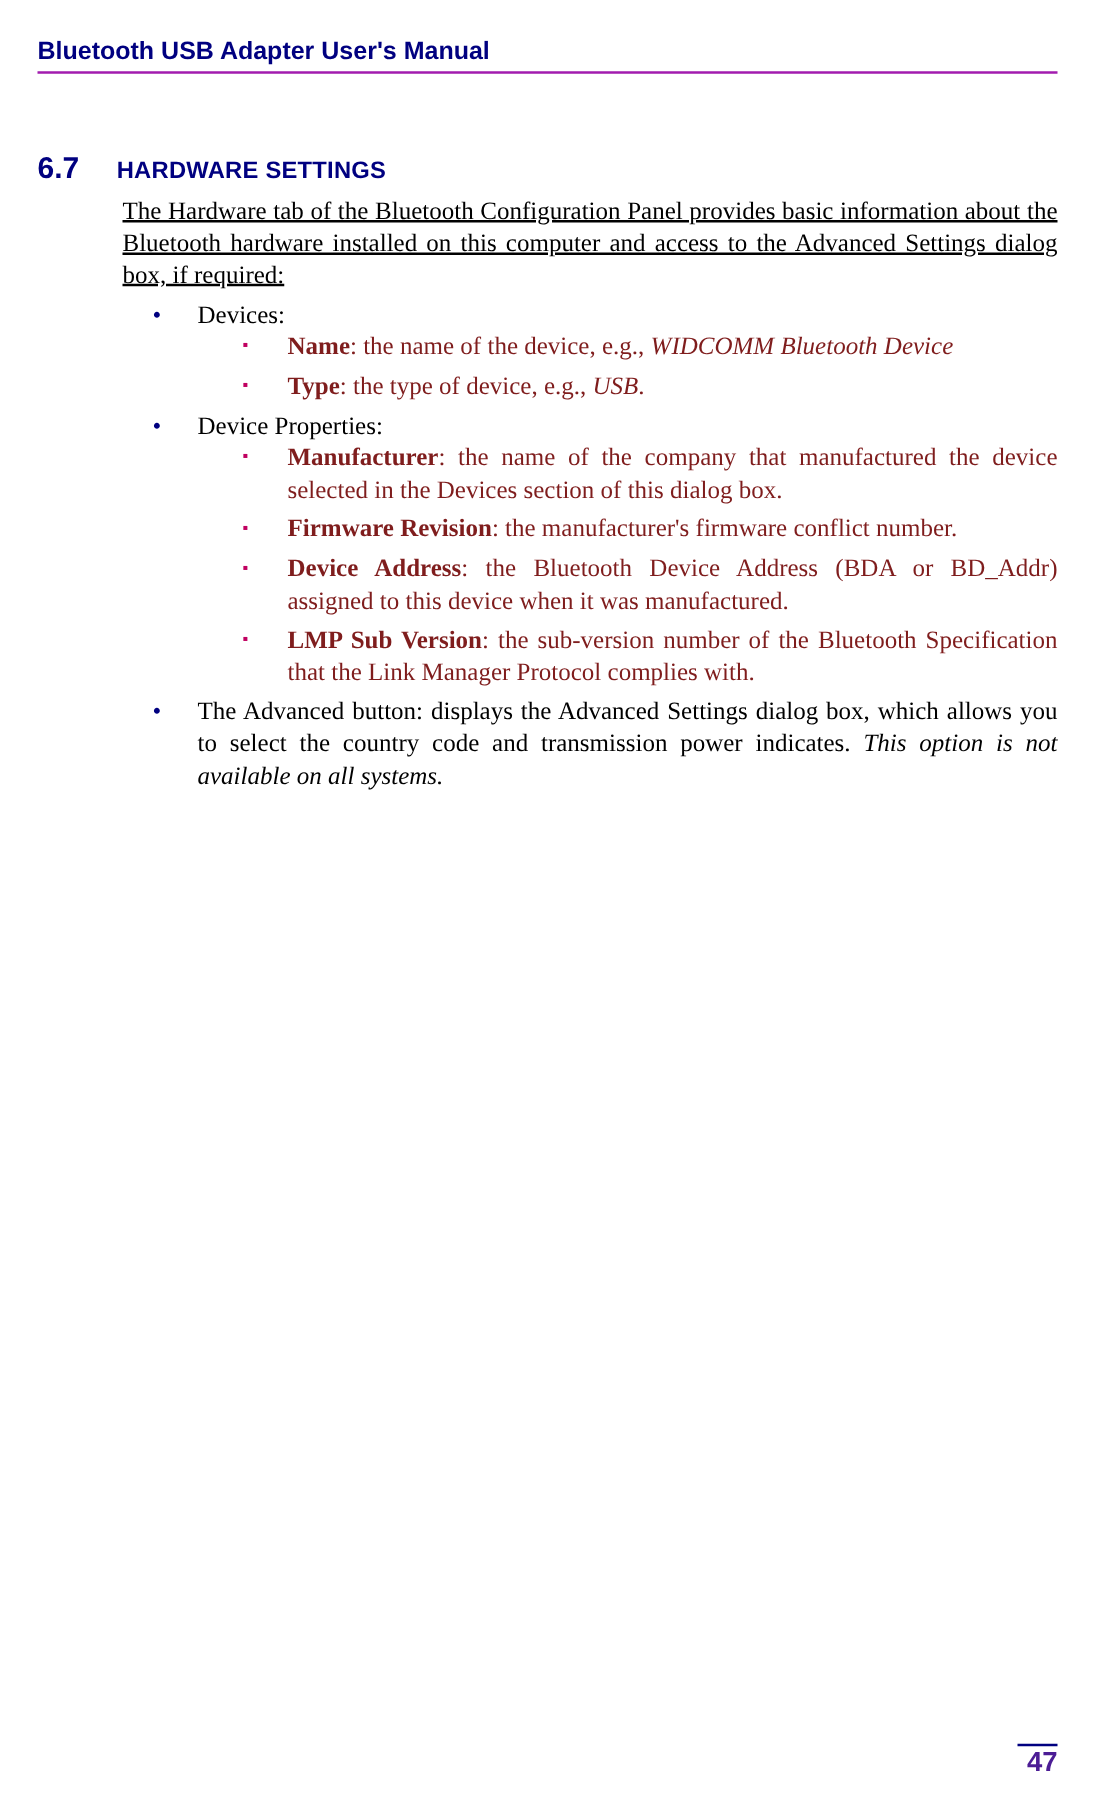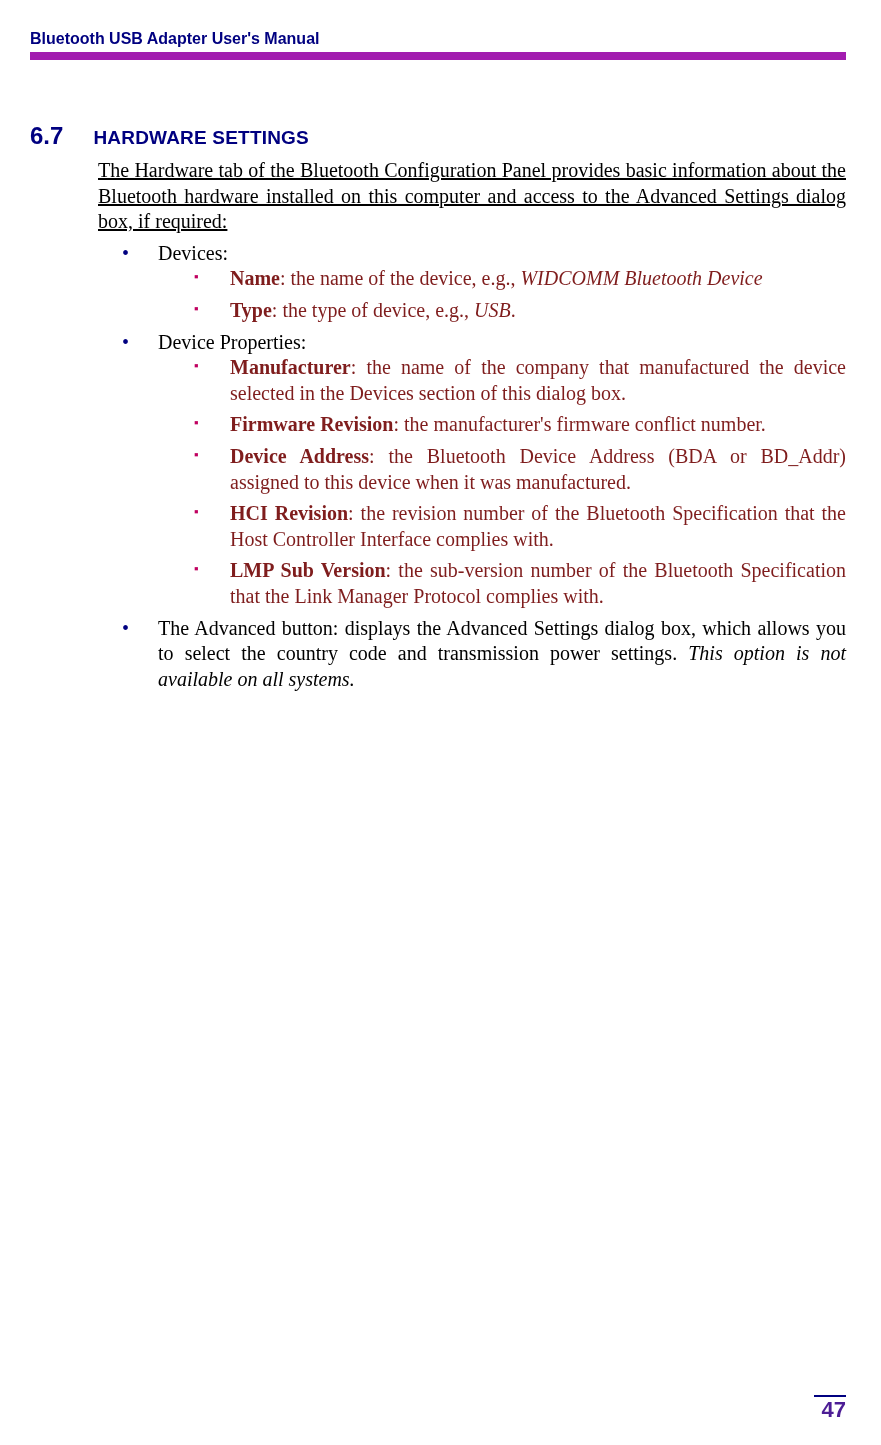--- a/index.html
+++ b/index.html
@@ -11,24 +11,24 @@
       width: 881px;
       height: 1445px;
       font-family: "Times New Roman", Times, serif;
       background: white;
       position: relative;
       padding: 30px 35px 30px 30px;
     }
     .header-title {
       font-family: Arial, Helvetica, sans-serif;
       font-weight: bold;
-      font-size: 16px;
+      font-size: 20px;
       color: #000080;
       padding-bottom: 4px;
-      border-bottom: 8px solid #a21caf;
+      border-bottom: 2px solid #a21caf;
       margin-bottom: 35px;
     }
     .section-heading {
       display: flex;
       align-items: baseline;
       margin-bottom: 8px;
       font-family: Arial, Helvetica, sans-serif;
       font-weight: bold;
       color: #000080;
     }
@@ -149,29 +149,26 @@
       <li class="sub-bullet-item">
         <span class="bold">Manufacturer</span><span>: the name of the company that manufactured the device selected in the Devices section of this dialog box.</span>
       </li>
       <li class="sub-bullet-item">
         <span class="bold">Firmware Revision</span><span>: the manufacturer's firmware conflict number.</span>
       </li>
       <li class="sub-bullet-item">
         <span class="bold">Device Address</span><span>: the Bluetooth Device Address (BDA or BD_Addr) assigned to this device when it was manufactured.</span>
       </li>
       <li class="sub-bullet-item">
-        <span class="bold">HCI Revision</span><span>: the revision number of the Bluetooth Specification that the Host Controller Interface complies with.</span>
-      </li>
-      <li class="sub-bullet-item">
         <span class="bold">LMP Sub Version</span><span>: the sub-version number of the Bluetooth Specification that the Link Manager Protocol complies with.</span>
       </li>
     </ul>
   </li>
 
   <li class="bullet-item">
-    <span>The Advanced button: displays the Advanced Settings dialog box, which allows you to select the country code and transmission power settings. </span><span class="italic">This option is not available on all systems.</span>
+    <span>The Advanced button: displays the Advanced Settings dialog box, which allows you to select the country code and transmission power indicates. </span><span class="italic">This option is not available on all systems.</span>
   </li>
 </ul>
 
 <div class="footer">
   <div class="footer-line"></div>
   <div class="page-number">47</div>
 </div>
 
 </body></html>

